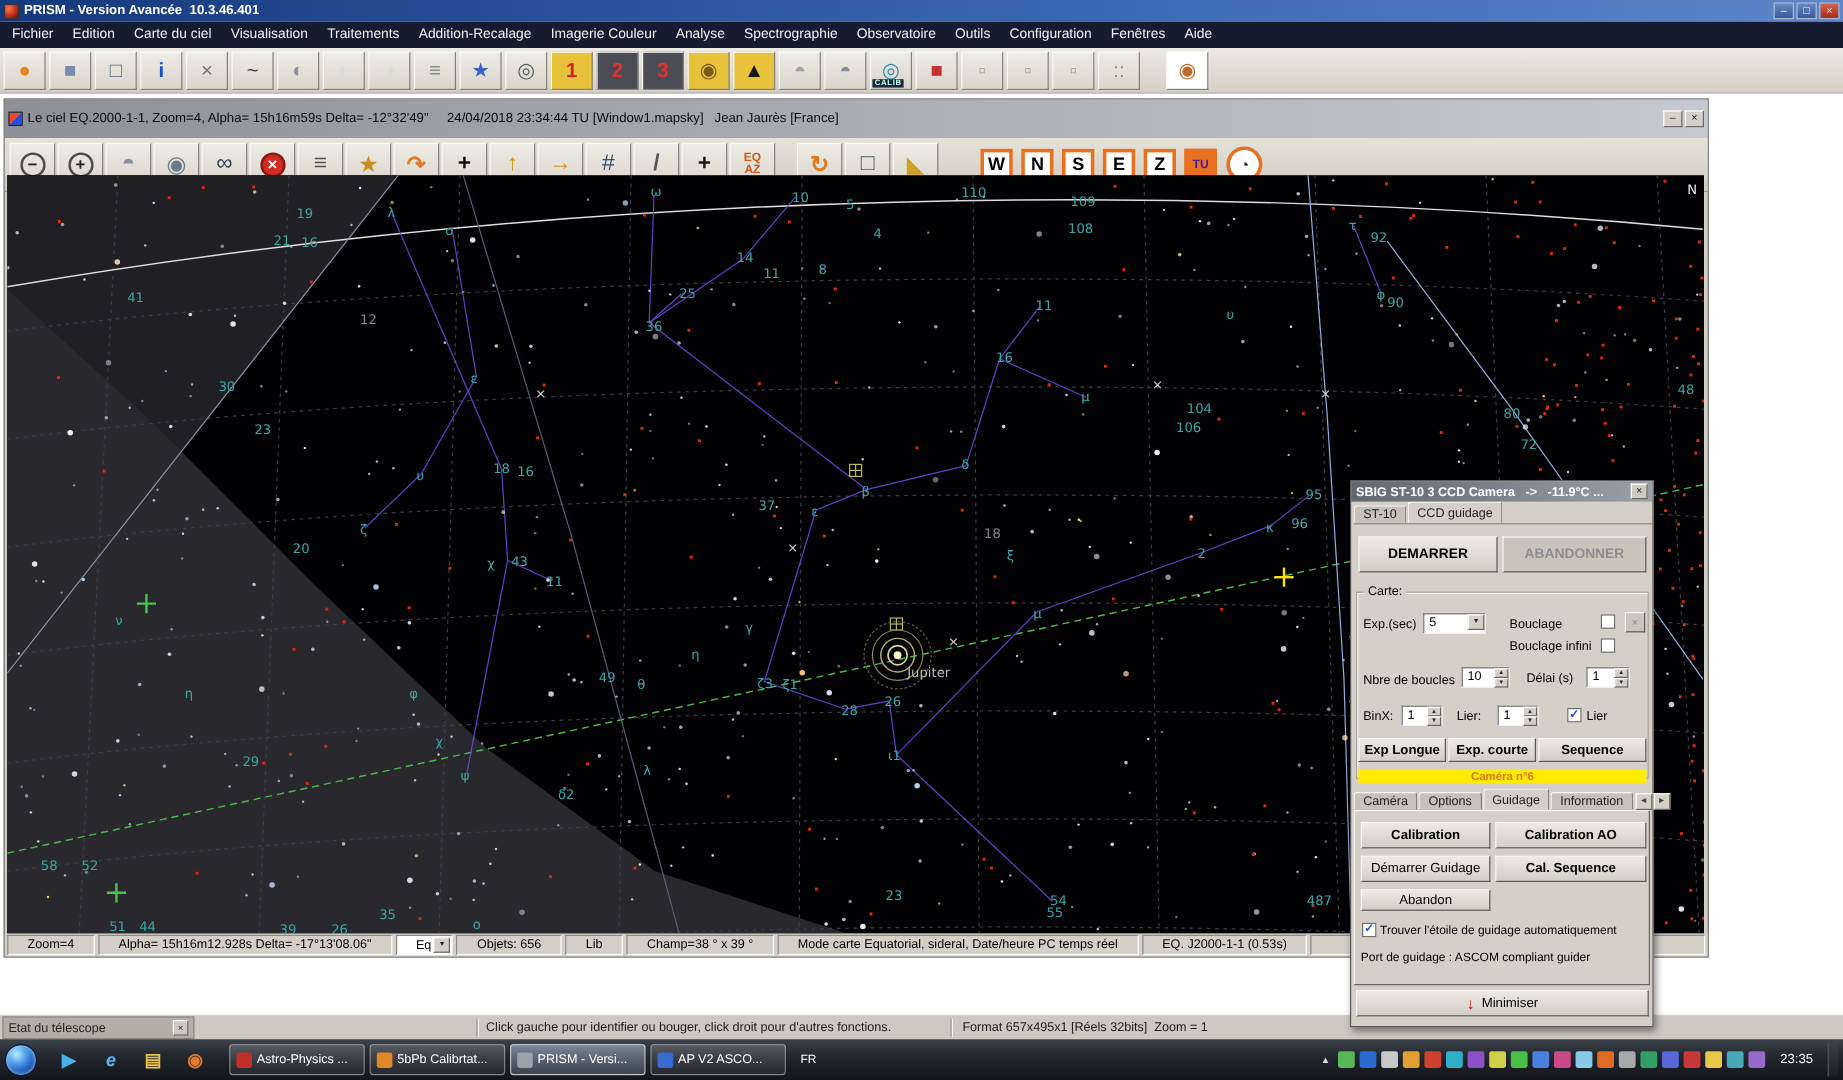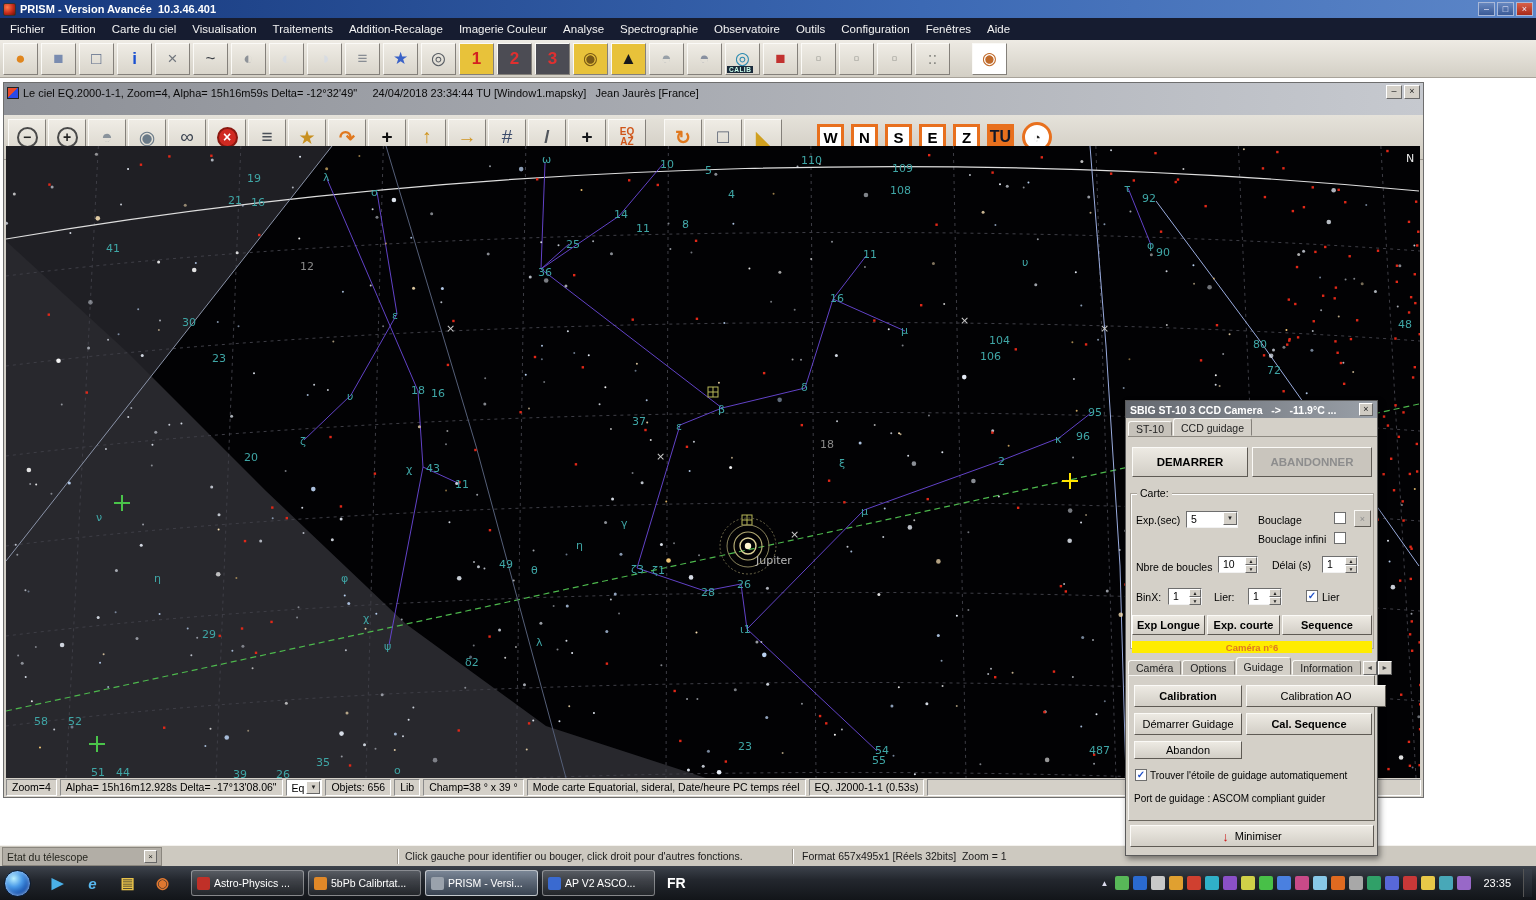--- a/index.html
+++ b/index.html
@@ -16,57 +16,57 @@
 
 #menubar{position:absolute;top:18px;left:0;right:0;height:22px;background:#161c30;display:flex;align-items:center;padding:0 2px}
 .mitem{color:#f2f2f2;font-size:11.5px;line-height:22px;padding:0 8px;cursor:default}
 
 #toolbar1{position:absolute;top:40px;left:0;right:0;height:38px;background:linear-gradient(#eeebe4,#d3cfc5);border-bottom:1px solid #a8a39a;display:flex;align-items:center;gap:3px;padding:0 3px}
 .t1{position:relative;width:35px;height:32px;border:1px solid;border-color:#fbfaf7 #84807a #84807a #fbfaf7;background:linear-gradient(#efece5,#d9d5cb);display:flex;align-items:center;justify-content:center;flex:0 0 auto}
 .t1 .g{font-size:17px}
 .cap{position:absolute;left:1px;bottom:1px;font-size:6.5px;font-weight:bold;background:#1a2a3a;color:#cfe;padding:0 2px;letter-spacing:.5px}
 
 #mapwin{position:absolute;left:3px;top:82px;width:1421px;height:716px;border:1px solid #6e6e6e;background:#d4d0c8}
-#maptitle{height:18px;display:flex;align-items:flex-end;gap:4px;padding:16px 3px;background:linear-gradient(90deg,#8d9097,#c6c9cf);font-size:11px;color:#0a0a0a}
+#maptitle{height:18px;display:flex;align-items:center;gap:4px;padding:16px 3px;background:linear-gradient(90deg,#8d9097,#c6c9cf);font-size:11px;color:#0a0a0a}
 .mapico{width:12px;height:12px;background:linear-gradient(135deg,#e84a2a 50%,#2a4ae8 50%);border:1px solid #222;flex:0 0 auto}
 #mtbtns{margin-left:auto;display:flex;gap:2px}
 .mwb{width:16px;height:14px;border:1px solid;border-color:#fff #6a6a6a #6a6a6a #fff;background:#d4d0c8;font-size:9px;line-height:11px;text-align:center;color:#222}
 #maptools{height:45px;display:flex;align-items:center;gap:2px;padding:2px 4px;border-bottom:1px solid #9c978e;background:linear-gradient(#e5e2da,#cfcbc1)}
 .t2{width:38px;height:37px;border:1px solid;border-color:#fbfaf7 #84807a #84807a #fbfaf7;background:linear-gradient(#efece5,#d9d5cb);display:flex;align-items:center;justify-content:center;flex:0 0 auto}
 .t2 .g{font-size:19px}
 .g.circ{width:21px;height:21px;border:2px solid #4a4a4a;border-radius:50%;line-height:17px;text-align:center;font-size:14px;font-weight:bold}
 .g.sm{font-size:10px;line-height:10px;font-weight:bold;white-space:pre-line;text-align:center}
 .g.bold{font-weight:bold}
 .cw{width:27px;height:27px;margin-left:5px;border:3px solid #e8701e;background:#fff;color:#000;font-weight:bold;font-size:15px;display:flex;align-items:center;justify-content:center;flex:0 0 auto}
-.cw.tu{background:#e8701e;color:#0f172a;font-size:16px}
+.cw.tu{background:#e8701e;color:#4c1d95;font-size:10px}
 .clockb{width:30px;height:30px;margin-left:6px;border:3px solid #e8701e;border-radius:50%;background:#fff;color:#222;font-size:13px;display:flex;align-items:center;justify-content:center;flex:0 0 auto}
 #mapcanvas{position:absolute;left:2px;top:63px;width:1414px;height:632px;background:#020204;overflow:hidden}
 #mapcanvas svg{display:block}
 #mapcanvas text{font-family:"DejaVu Sans",sans-serif}
 #mapstatus{position:absolute;left:0;right:0;bottom:0;height:19px;background:#d4d0c8;display:flex;padding:1px 2px;gap:3px}
-.seg{border:1px solid;border-color:#8a8a8a #fff #fff #8a8a8a;padding:0 5px;font-size:10.5px;line-height:14px;color:#000;white-space:pre;flex:0 0 auto}
+.seg{border:1px solid;border-color:#8a8a8a #fff #fff #8a8a8a;padding:0 16px;font-size:10.5px;line-height:14px;color:#000;white-space:pre;flex:0 0 auto}
 .seg.grow{flex:1 1 auto}
 .segcombo{display:flex;align-items:center;gap:2px;background:#fff;padding-right:1px}
 .db{width:14px;height:13px;background:#d4d0c8;border:1px solid;border-color:#fff #666 #666 #fff;font-size:6px;line-height:11px;text-align:center;color:#222}
 
 #lowerbar{position:absolute;left:0;top:845px;width:100%;height:21px;background:#cdc9c0;border-top:1px solid #f4f2ee}
 .teltab{position:absolute;left:2px;top:1px;width:160px;height:19px;background:#b2aea6;border:1px solid #8a867e;display:flex;align-items:center;padding:0 4px;font-size:10.5px;color:#26261f}
 .teltab .x{margin-left:auto;width:13px;height:13px;border:1px solid;border-color:#fff #666 #666 #fff;background:#cdc9c0;font-size:8px;line-height:11px;text-align:center}
 .vsep{position:absolute;top:3px;height:15px;width:2px;border-left:1px solid #9a958c;border-right:1px solid #fff}
 .lbtext{position:absolute;top:4px;font-size:10.5px;color:#1a1a1a;white-space:pre}
 
 #taskbar{position:absolute;left:0;top:866px;width:100%;height:34px;background:linear-gradient(#3d434c,#23272e 40%,#121519);display:flex;align-items:center;padding:0 4px;gap:4px}
 #startorb{width:27px;height:27px;border-radius:50%;background:radial-gradient(circle at 35% 30%,#baf0ff,#4a9ae8 35%,#1a55b0 65%,#0a2a66);border:1px solid #0a1a30;box-shadow:inset 0 0 4px #bdf;flex:0 0 auto}
 .qk{width:25px;height:25px;display:flex;align-items:center;justify-content:center;border-radius:3px;flex:0 0 auto}
 .qk span{font-size:15px;font-weight:bold}
 .task{width:113px;height:26px;border:1px solid rgba(255,255,255,.38);border-radius:3px;background:linear-gradient(rgba(255,255,255,.18),rgba(255,255,255,.06));display:flex;align-items:center;gap:4px;padding:0 5px;color:#fff;font-size:10.5px;flex:0 0 auto}
 .task.active{background:linear-gradient(rgba(210,230,255,.45),rgba(160,190,230,.25));border-color:rgba(255,255,255,.6)}
 .task .ti{width:13px;height:13px;border-radius:2px;flex:0 0 auto}
 .task .tl{overflow:hidden;text-overflow:ellipsis;white-space:nowrap}
-#lang{color:#fff;font-size:14px;font-weight:bold;padding:4px 8px}
+#lang{color:#fff;font-size:10px;font-weight:normal;padding:4px 8px}
 #tbspacer{flex:1}
 #tray{display:flex;align-items:center;gap:4px}
 .tri{width:14px;height:14px;border-radius:2px;flex:0 0 auto}
 #trayexp{color:#dde;font-size:8px;padding:0 3px}
 #clock{color:#fff;font-size:11px;padding:0 8px}
 #showdesk{width:9px;height:28px;border-left:1px solid #555;background:linear-gradient(#3a404a,#1a1e24)}
 
 #ccd{position:absolute;left:1125px;top:400px;width:253px;height:456px;background:#d4d0c8;border:1px solid #5a5a5a;box-shadow:2px 3px 6px rgba(0,0,0,.45);z-index:60;font-size:11px}
 #ccdtitle{height:17px;background:linear-gradient(90deg,#63676e,#9aa0a8);display:flex;align-items:center;padding:0 4px;color:#fff;font-size:10.5px;font-weight:bold}
 #ccdtitle .pre{overflow:hidden;text-overflow:ellipsis;flex:1}
@@ -1206,21 +1206,21 @@
         <div class="tab">Options</div>
         <div class="tab active">Guidage</div>
         <div class="tab">Information</div>
         <div id="t2spacer"></div>
         <div class="tsb">◄</div>
         <div class="tsb">►</div>
       </div>
     <div class="pageframe" style="left:2px;top:274px;width:247px;height:146px"></div>
 
     <div class="cbtn" style="left:8px;top:284px;width:108px;height:22px;font-weight:bold">Calibration</div>
-    <div class="cbtn" style="left:120px;top:284px;width:140px;height:22px;font-weight:normal">Calibration AO</div>
+    <div class="cbtn" style="left:120px;top:284px;width:126px;height:22px;font-weight:bold">Calibration AO</div>
     <div class="cbtn" style="left:8px;top:312px;width:108px;height:22px">Démarrer Guidage</div>
     <div class="cbtn" style="left:120px;top:312px;width:126px;height:22px;font-weight:bold">Cal. Sequence</div>
     <div class="cbtn" style="left:8px;top:340px;width:108px;height:18px">Abandon</div>
 
     <span class="chk" style="left:9px;top:368px">✓</span>
     <span class="clab small" style="left:24px;top:369px">Trouver l'étoile de guidage automatiquement</span>
     <span class="clab small" style="left:8px;top:392px">Port de guidage : ASCOM compliant guider</span>
 
     <div class="cbtn" style="left:4px;top:424px;width:244px;height:22px">
       <span class="reddown">↓</span>

